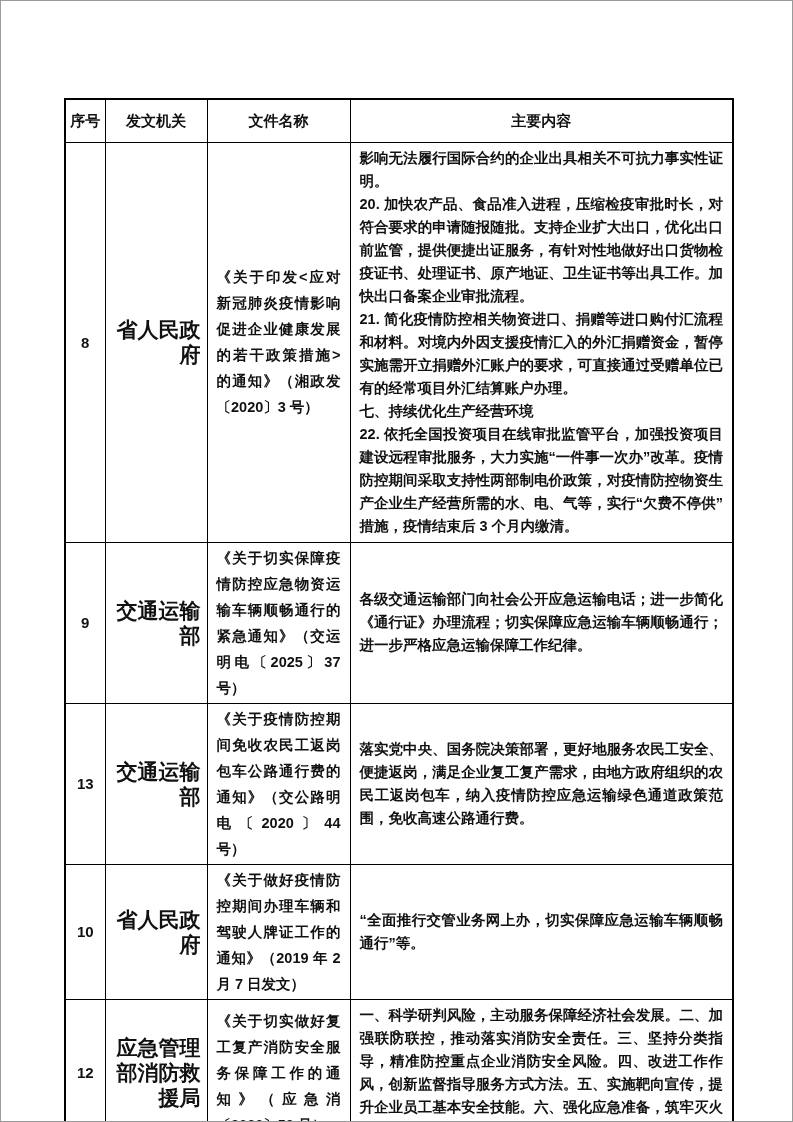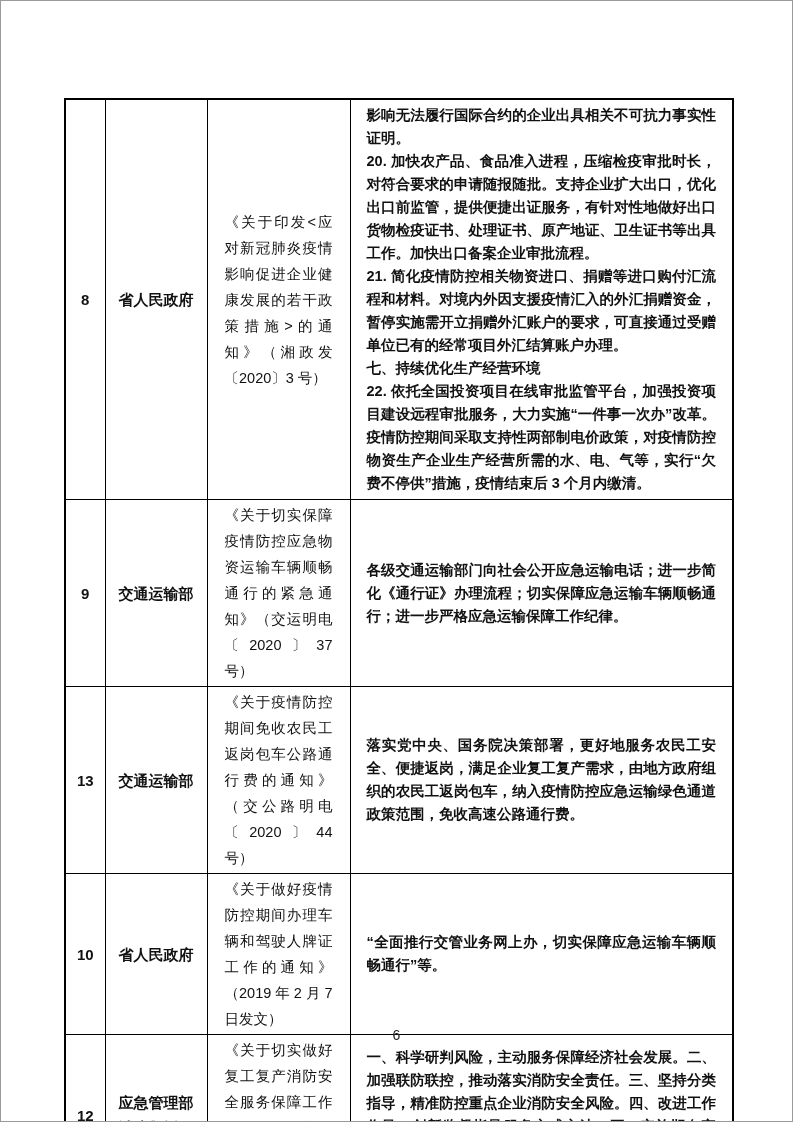--- a/index.html
+++ b/index.html
@@ -50,42 +50,42 @@
     padding: 2px;
   }
 
   .cell-no {
     font-size: 15px;
     font-weight: 700;
     text-align: center;
     vertical-align: middle;
   }
   .cell-agency {
-    font-size: 15px;
+    font-size: 21px;
     font-weight: 700;
-    text-align: center;
+    text-align: right;
     vertical-align: middle;
     line-height: 25px;
     padding: 2px 6px;
   }
   .cell-doc {
     font-size: 14.5px;
-    font-weight: 400;
+    font-weight: 700;
     text-align: justify;
     vertical-align: middle;
     line-height: 26px;
-    padding: 2px 17px;
+    padding: 2px 9px;
   }
   .cell-content {
     font-size: 14.5px;
     font-weight: 700;
     text-align: justify;
     vertical-align: middle;
     line-height: 23px;
-    padding: 4px 16px;
+    padding: 4px 9px;
     white-space: pre-wrap;
   }
 
   .page-number {
     position: absolute;
     left: 0;
     top: 1026px;
     width: 100%;
     text-align: center;
     font-size: 14px;
@@ -97,36 +97,42 @@
 <body>
 
 <table class="doc-table">
   <colgroup>
     <col class="c-no">
     <col class="c-agency">
     <col class="c-doc">
     <col class="c-content">
   </colgroup>
   <tbody>
+    <tr class="r-header">
+      <th>序号</th>
+      <th>发文机关</th>
+      <th>文件名称</th>
+      <th>主要内容</th>
+    </tr>
 
     <tr class="r-8">
       <td class="cell-no">8</td>
       <td class="cell-agency">省人民政府</td>
       <td class="cell-doc">《关于印发&lt;应对新冠肺炎疫情影响促进企业健康发展的若干政策措施&gt;的通知》（湘政发〔2020〕3 号）</td>
       <td class="cell-content">影响无法履行国际合约的企业出具相关不可抗力事实性证明。
 20. 加快农产品、食品准入进程，压缩检疫审批时长，对符合要求的申请随报随批。支持企业扩大出口，优化出口前监管，提供便捷出证服务，有针对性地做好出口货物检疫证书、处理证书、原产地证、卫生证书等出具工作。加快出口备案企业审批流程。
 21. 简化疫情防控相关物资进口、捐赠等进口购付汇流程和材料。对境内外因支援疫情汇入的外汇捐赠资金，暂停实施需开立捐赠外汇账户的要求，可直接通过受赠单位已有的经常项目外汇结算账户办理。
 七、持续优化生产经营环境
 22. 依托全国投资项目在线审批监管平台，加强投资项目建设远程审批服务，大力实施“一件事一次办”改革。疫情防控期间采取支持性两部制电价政策，对疫情防控物资生产企业生产经营所需的水、电、气等，实行“欠费不停供”措施，疫情结束后 3 个月内缴清。</td>
     </tr>
 
     <tr class="r-9">
       <td class="cell-no">9</td>
       <td class="cell-agency">交通运输部</td>
-      <td class="cell-doc">《关于切实保障疫情防控应急物资运输车辆顺畅通行的紧急通知》（交运明电〔2020〕37 号）</td>
+      <td class="cell-doc">《关于切实保障疫情防控应急物资运输车辆顺畅通行的紧急通知》（交运明电〔2025〕37 号）</td>
       <td class="cell-content">各级交通运输部门向社会公开应急运输电话；进一步简化《通行证》办理流程；切实保障应急运输车辆顺畅通行；进一步严格应急运输保障工作纪律。</td>
     </tr>
 
     <tr class="r-10">
       <td class="cell-no">13</td>
       <td class="cell-agency">交通运输部</td>
       <td class="cell-doc">《关于疫情防控期间免收农民工返岗包车公路通行费的通知》（交公路明电〔2020〕44 号）</td>
       <td class="cell-content">落实党中央、国务院决策部署，更好地服务农民工安全、便捷返岗，满足企业复工复产需求，由地方政府组织的农民工返岗包车，纳入疫情防控应急运输绿色通道政策范围，免收高速公路通行费。</td>
     </tr>
 

